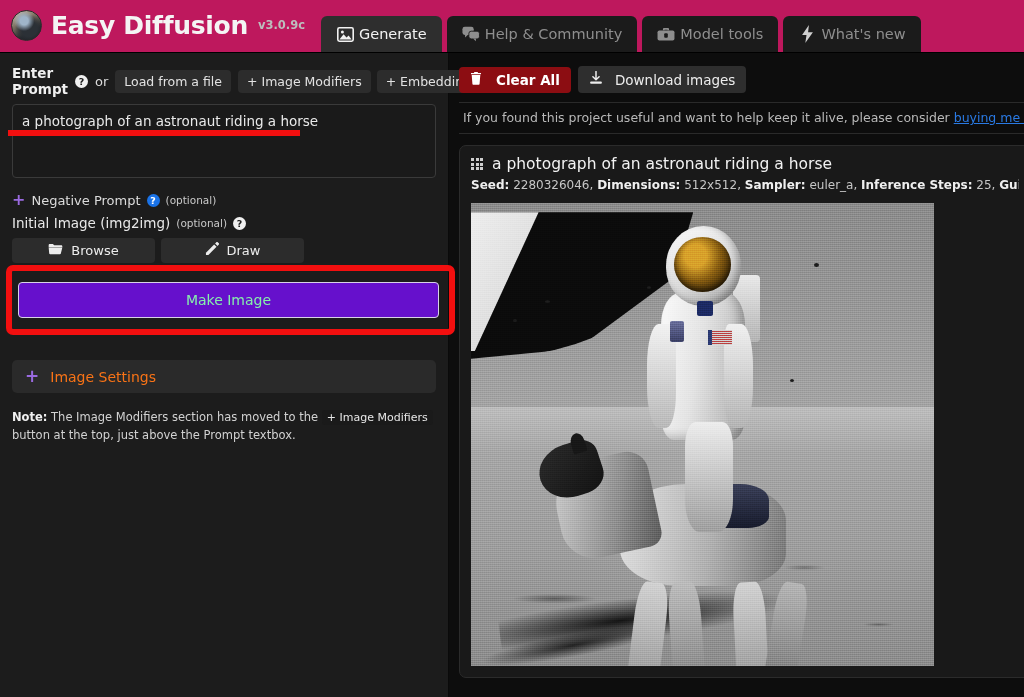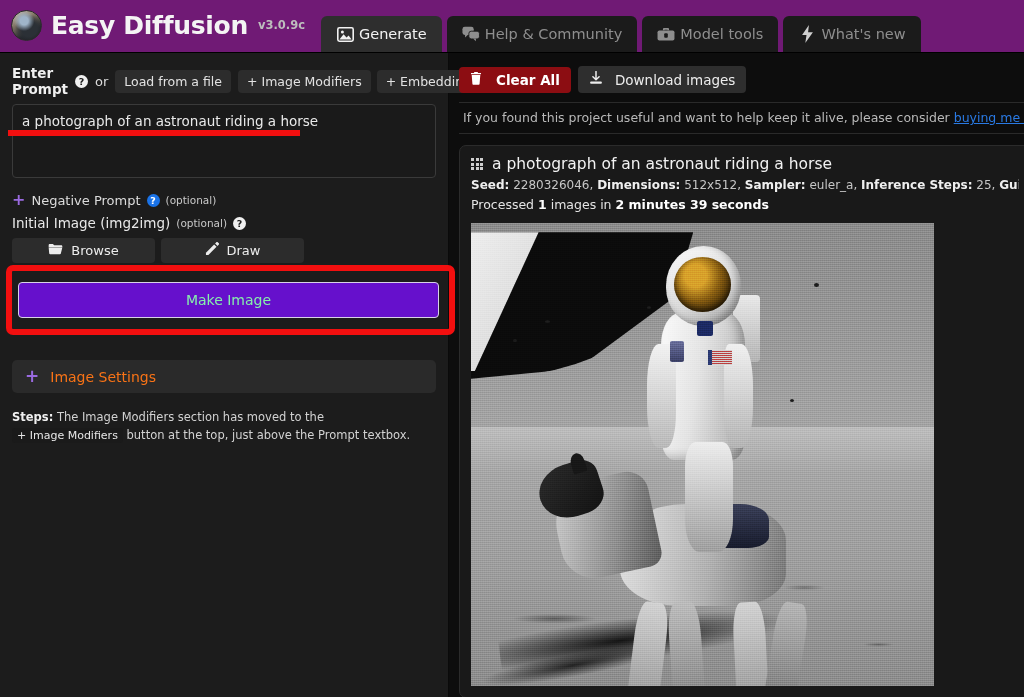--- a/index.html
+++ b/index.html
@@ -8,21 +8,21 @@
     background: #0d0d0d;
     font-family: "DejaVu Sans", "Liberation Sans", sans-serif;
     color: #e7e7e7;
     overflow: hidden;
   }
   body { position: relative; }
 
   
   #topbar {
     height: 53px; width: 100%;
-    background: #701a75;
+    background: #be185d;
     display: flex; align-items: flex-end;
     border-bottom: 1px solid #000;
     position: relative;
   }
   #brand { display: flex; align-items: center; gap: 9px; padding: 0 16px 11px 11px; }
   #logo {
     width: 31px; height: 31px; border-radius: 50%;
     background:
       radial-gradient(circle at 42% 34%, #9fb4c9 0 16%, rgba(159,180,201,0) 40%),
       radial-gradient(circle at 60% 62%, #2b3036 0 30%, rgba(43,48,54,0) 58%),
@@ -435,21 +435,21 @@
       <div id="make-ring"></div>
       <button id="make-btn">Make Image</button>
     </div>
 
     <div id="image-settings">
       <span class="plus">+</span>
       <span id="is-label">Image Settings</span>
     </div>
 
     <div id="note">
-      <b>Steps:</b>
+      <b>Note:</b>
       <span>The Image Modifiers section has moved to the</span>
       <span class="inline-chip">+ Image Modifiers</span>
       <span>button at the top, just above the Prompt textbox.</span>
     </div>
   </div>
 
   <div id="right">
 
     <div id="right-actions">
       <button id="clear-all">
@@ -505,26 +505,20 @@
         <span>2280326046,</span>
         <b>Dimensions:</b>
         <span>512x512,</span>
         <b>Sampler:</b>
         <span>euler_a,</span>
         <b>Inference Steps:</b>
         <span>25,</span>
         <b>Guidance Scale:</b>
       </div>
 
-      <div id="processed-line">
-        <span>Processed</span>
-        <b>1</b>
-        <span>images in</span>
-        <b>2 minutes 39 seconds</b>
-      </div>
 
       <div id="img-wrap">
         <div id="gen-img">
           <div id="sky"></div>
           <div id="ground"></div>
           <div id="wing"></div>
           <div id="wing-lit"></div>
           <div class="spec" style="left:9%;top:25%;width:4px;height:3px;"></div>
           <div class="spec" style="left:16%;top:21%;width:5px;height:3px;"></div>
           <div class="spec" style="left:38%;top:18%;width:4px;height:3px;"></div>

